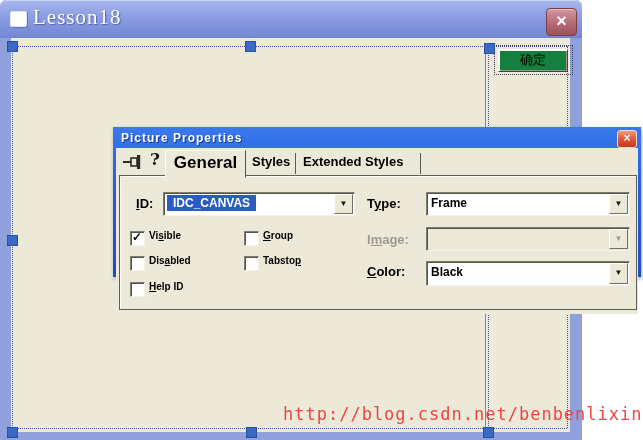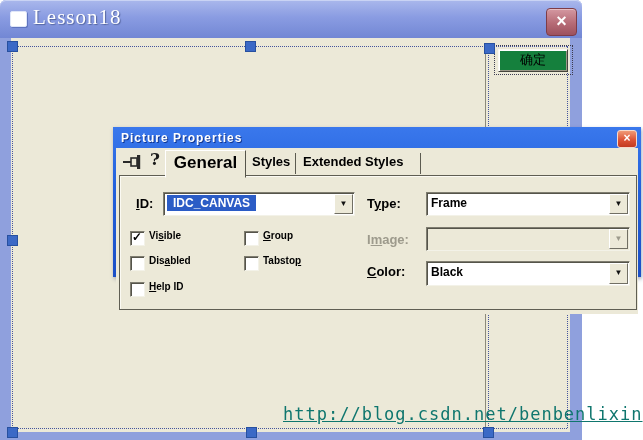--- a/index.html
+++ b/index.html
@@ -25,22 +25,22 @@
   .canvas-edge{position:absolute;width:1px;background:#8c8a7a;z-index:2;}
   .handle{position:absolute;width:9px;height:9px;background:#3b69c6;border:1px solid #27509f;z-index:6;}
 
   
   .tmpl-btn{position:absolute;width:68px;height:21px;background:#15803d;text-align:center;
     border:1px solid;border-color:#f9f8f3 #45443c #45443c #f9f8f3;
     box-shadow:inset 1px 1px 0 #ffffff, inset -1px -1px 0 #9c998a;
     font-size:13px;line-height:20px;color:#000;z-index:4;}
   .ok-focus{position:absolute;left:494px;top:45px;width:77px;height:28px;border:1px dotted #3c3c50;z-index:3;}
 
-  .watermark{position:absolute;left:283px;top:404px;z-index:8;color:#0f766e;
-    font-family:"DejaVu Sans Mono",monospace;font-size:17px;letter-spacing:1px;white-space:nowrap;text-decoration:underline;}
+  .watermark{position:absolute;left:283px;top:404px;z-index:8;color:#ef4444;
+    font-family:"DejaVu Sans Mono",monospace;font-size:17px;letter-spacing:1px;white-space:nowrap;}
 
   
   .props-win{position:absolute;left:113px;top:127px;width:528px;height:150px;z-index:20;
     background:linear-gradient(180deg,#3a78ec 0%,#2260dc 40%,#1a4ec6 100%);
     box-shadow:1px 2px 4px rgba(60,70,110,.45);}
   .props-title-text{position:absolute;left:8px;top:4px;color:#ffffff;font-size:12px;font-weight:bold;letter-spacing:1px;text-shadow:1px 1px 0 #10348e;}
   .props-close{position:absolute;right:4px;top:3px;width:18px;height:16px;border-radius:3px;
     background:linear-gradient(180deg,#f09a77 0%,#dd5336 55%,#c23a20 100%);
     border:1px solid #f6d9cc;color:#fff;font-size:12px;font-weight:bold;text-align:center;line-height:14px;cursor:pointer;}
   .props-client{position:absolute;left:3px;top:21px;width:522px;height:166px;background:#ece9d8;}

